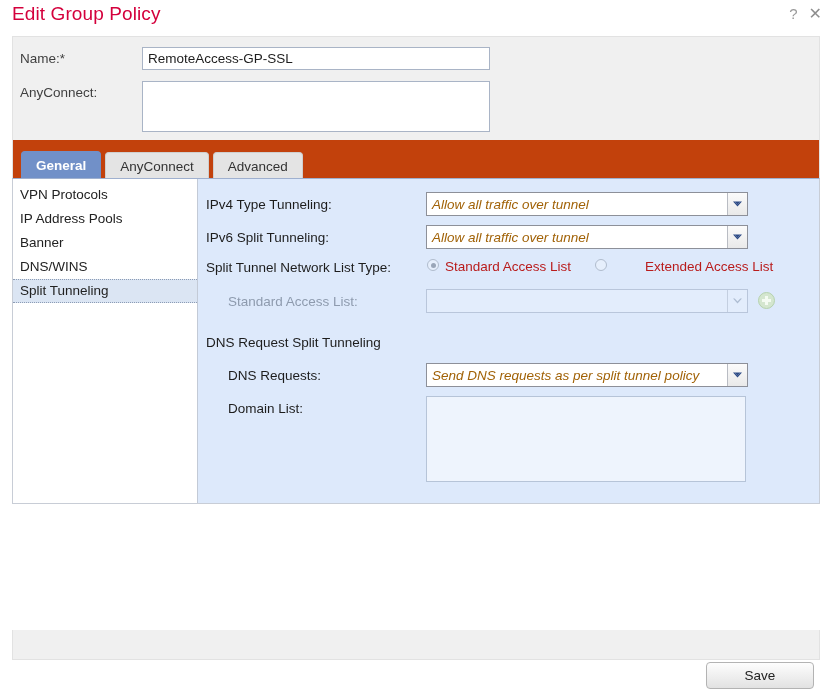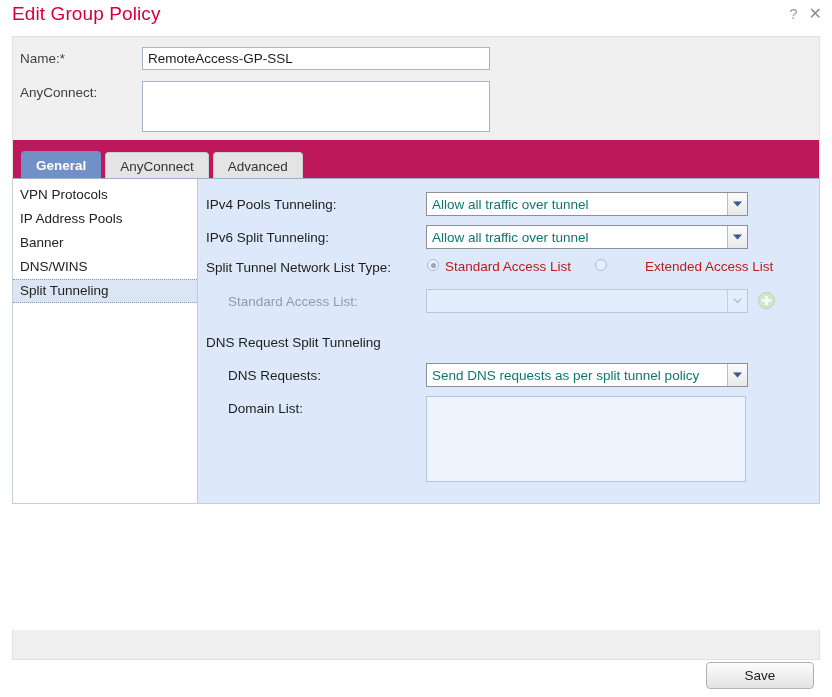--- a/index.html
+++ b/index.html
@@ -69,21 +69,21 @@
     font-family: "Liberation Sans", sans-serif;
     font-size: 13.5px; color: #1d1d1d;
     padding: 3px 5px;
     resize: none; outline: none;
   }
 
   
   .tabstrip {
     position: absolute; left: 12px; top: 140px;
     width: 808px; height: 38px;
-    background: #be185d;
+    background: #c2410c;
     border-left: 1px solid #e2e2e2;
     border-right: 1px solid #e2e2e2;
   }
   .tabs {
     position: absolute; left: 8px; top: 11px;
     display: flex; align-items: flex-end;
   }
   .tab {
     height: 27px;
     padding: 0 14px;
@@ -157,22 +157,22 @@
     height: 24px;
     background: #ffffff;
     border: 1px solid #8d9099;
     display: flex; align-items: stretch;
     cursor: pointer;
   }
   .combo .val {
     flex: 1;
     display: flex; align-items: center;
     padding: 8px 5px;
-    font-size: 13.5px; color: #0f766e;
-    white-space: nowrap; overflow: hidden;
+    font-size: 13.5px; color: #a16207;
+    white-space: nowrap; overflow: hidden; font-style: italic;
   }
   .combo .arrow {
     width: 20px;
     background: linear-gradient(#fbfbfb, #e9e9e9);
     border-left: 1px solid #b9bcc3;
     display: flex; align-items: center; justify-content: center;
   }
   .combo .arrow svg { display: block; }
   .combo.disabled {
     background: #e3edfc;
@@ -284,21 +284,21 @@
     <div class="sidebar">
       <div class="side-item">VPN Protocols</div>
       <div class="side-item">IP Address Pools</div>
       <div class="side-item">Banner</div>
       <div class="side-item">DNS/WINS</div>
       <div class="side-item selected">Split Tunneling</div>
     </div>
 
     <div class="content">
 
-      <div class="row-label" style="left:8px; top:18px;">IPv4 Pools Tunneling:</div>
+      <div class="row-label" style="left:8px; top:18px;">IPv4 Type Tunneling:</div>
       <div class="combo" style="left:228px; top:13px; width:322px;">
         <div class="val">Allow all traffic over tunnel</div>
         <div class="arrow">
           <svg width="11" height="8" viewBox="0 0 11 8">
               <path d="M1 1.5 L5.5 6.5 L10 1.5 L8.3 1.5 L5.5 4.6 L2.7 1.5 Z" fill="#2c4a86"></path>
               <path d="M2.7 1.5 L5.5 4.6 L8.3 1.5 Z" fill="#2c4a86"></path>
             </svg>
         </div>
       </div>
 

